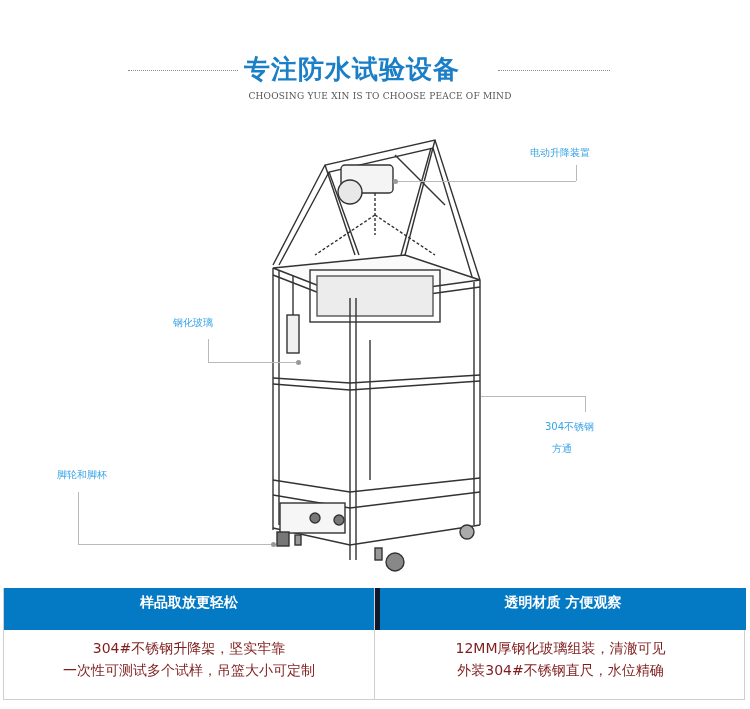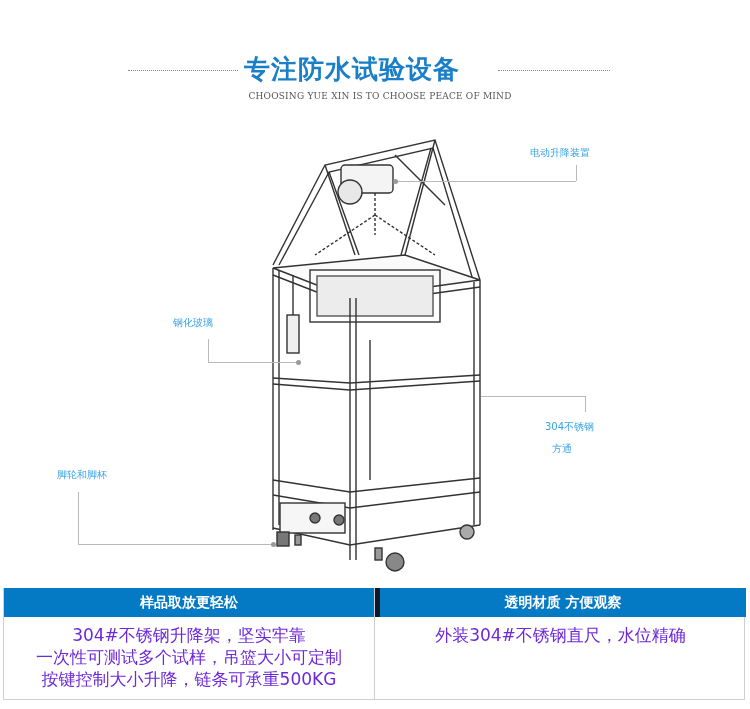--- a/index.html
+++ b/index.html
@@ -8,23 +8,23 @@
   .title { position:absolute; left:0; width:664px; top:52px; text-align:center; font-size:26px; font-weight:bold; color:#1b7fc8; letter-spacing:1px;padding-left:20px; }
   .subtitle { position:absolute; left:5px; width:750px; top:91px; text-align:center; font-family:"DejaVu Serif", serif; font-size:9px; color:#555; letter-spacing:0.2px; }
   .callout { position:absolute; font-size:10px; color:#36a3e6; white-space:nowrap; line-height:20px; }
   .line-h { position:absolute; height:0; border-top:1px solid #b9b9b9; }
   .line-v { position:absolute; width:0; border-left:1px solid #b9b9b9; }
   .dot { position:absolute; width:5px; height:5px; border-radius:50%; background:#999; }
   .table { position:absolute; left:3px; top:588px; width:742px; height:112px; border:1px solid #cfcfcf; border-top:none; box-sizing:border-box; }
   .col { position:absolute; top:0; height:112px; }
   .col-left { left:0; width:371px; border-right:1px solid #cfcfcf; box-sizing:border-box; }
   .col-right { left:371px; width:371px; }
-  .hdr { height:29px; background:#0479c4; color:#fff; font-size:14px; font-weight:bold; text-align:center; line-height:29px; }
+  .hdr { height:42px; background:#0479c4; color:#fff; font-size:14px; font-weight:bold; text-align:center; line-height:29px; }
   .col-right .hdr { border-left:5px solid #0f172a; }
-  .body-lines { padding-top:7px; text-align:center; color:#6d28d9; font-size:17px; line-height:22px; }
+  .body-lines { padding-top:7px; text-align:center; color:#7f1d1d; font-size:14px; line-height:22px; }
   svg.machine { position:absolute; left:255px; top:130px; }
 </style>
 </head>
 <body>
 
 <div class="dots" style="left:128px;width:110px;"></div>
 <div class="dots" style="left:498px;width:112px;"></div>
 <div class="title">专注防水试验设备</div>
 <div class="subtitle">CHOOSING YUE XIN IS TO CHOOSE PEACE OF MIND</div>
 
@@ -97,22 +97,22 @@
 <div class="line-v" style="left:78px;top:492px;height:52px;"></div>
 <div class="line-h" style="left:78px;top:544px;width:194px;"></div>
 <div class="dot" style="left:271px;top:542px;"></div>
 
 <div class="table">
   <div class="col col-left">
     <div class="hdr">样品取放更轻松</div>
     <div class="body-lines">
       <div>304#不锈钢升降架，坚实牢靠</div>
       <div>一次性可测试多个试样，吊篮大小可定制</div>
-      <div>按键控制大小升降，链条可承重500KG</div>
     </div>
   </div>
   <div class="col col-right">
     <div class="hdr">透明材质 方便观察</div>
     <div class="body-lines">
+      <div>12MM厚钢化玻璃组装，清澈可见</div>
       <div>外装304#不锈钢直尺，水位精确</div>
     </div>
   </div>
 </div>
 
 </body></html>

